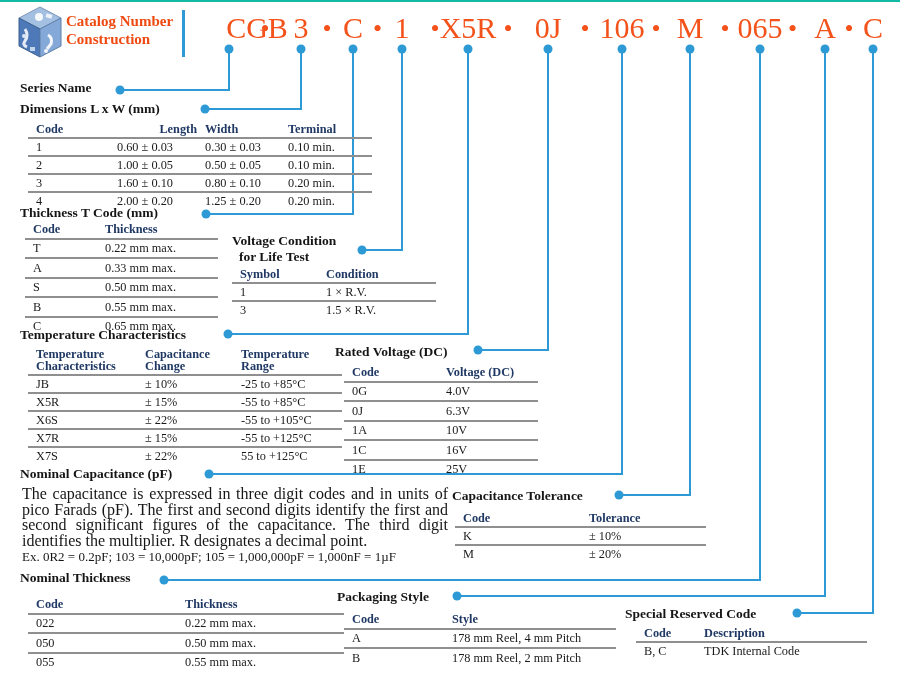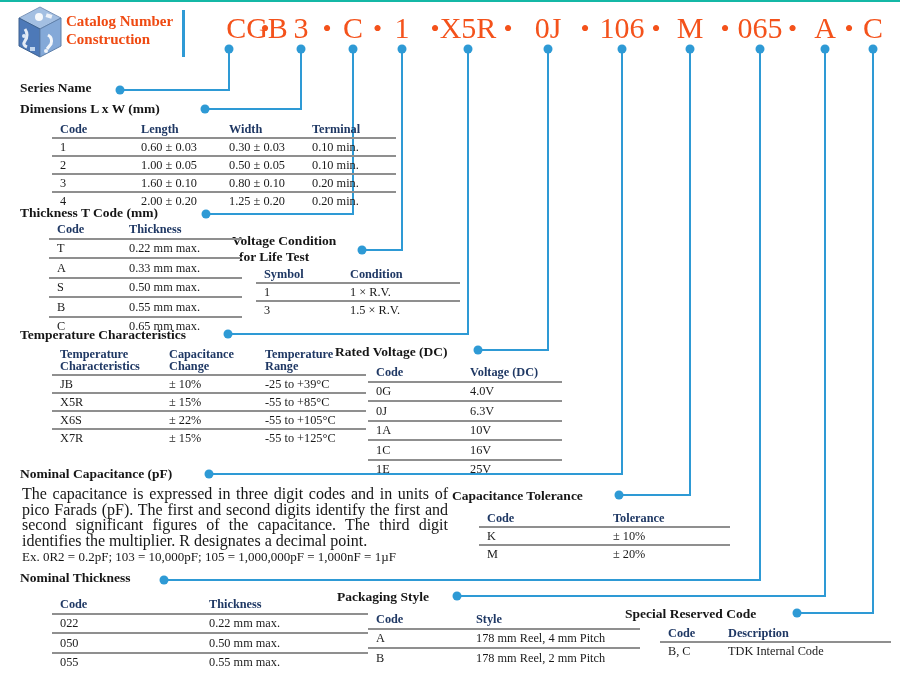--- a/index.html
+++ b/index.html
@@ -10,21 +10,21 @@
   .abs{position:absolute;}
   
   .logo-title{position:absolute;left:66px;top:10px;font-size:15px;font-weight:bold;line-height:18px;color:#ef4a12;z-index:2;}
   .divider{position:absolute;left:182px;top:8px;width:3px;height:47px;background:#2e9ad5;z-index:2;}
   .pn-seg,.pn-bullet{position:absolute;top:9px;transform:translateX(-50%);font-size:30px;color:#f4521b;z-index:2;white-space:nowrap;}
   .pn-bullet{font-size:26px;top:12px;}
   
   .sec-title{position:absolute;font-size:13.5px;font-weight:bold;color:#161616;z-index:2;white-space:nowrap;}
   
   .tblbox{position:absolute;z-index:2;}
-  table{border-collapse:collapse;width:100%;table-layout:fixed;margin-left:24px;}
+  table{border-collapse:collapse;width:100%;table-layout:fixed;}
   th,td{font-size:12.3px;line-height:12px;padding:2px 0 2px 8px;border-bottom:2px solid #8f8f8f;
         text-align:left;white-space:nowrap;overflow:visible;font-weight:normal;color:#1a1a1a;}
   th{color:#1f3864;font-weight:bold;}
   tbody tr:last-child td{border-bottom:2px solid transparent;}
   .p17 th,.p17 td{padding:2.5px 0 3px 8px;}
   
   .para{position:absolute;font-size:16px;line-height:15.6px;text-align:justify;z-index:2;color:#161616;}
   .exline{position:absolute;font-size:13px;z-index:2;color:#161616;white-space:nowrap;}
 </style>
 </head>
@@ -124,21 +124,21 @@
   <div class="sec-title" style="left:452px;top:486px">Capacitance Tolerance</div>
   <div class="sec-title" style="left:20px;top:568px">Nominal Thickness</div>
   <div class="sec-title" style="left:337px;top:587px">Packaging Style</div>
   <div class="sec-title" style="left:625px;top:604px">Special Reserved Code</div>
 
   <div class="tblbox" style="left:28px;top:119px;width:312px">
       <table>
         <thead>
           <tr>
             <th style="width: 73px;">Code</th>
-            <th style="width: 80px;">Length</th>
+            <th style="width: 80px; text-align: right;">Length</th>
             <th style="width: 75px;">Width</th>
             <th style="width: 84px;">Terminal</th>
           </tr>
         </thead>
         <tbody>
           <tr>
             <td>1</td>
             <td>0.60 ± 0.03</td>
             <td>0.30 ± 0.03</td>
             <td>0.10 min.</td>
@@ -225,37 +225,42 @@
           <tr>
             <th style="width: 101px;">Temperature<br>Characteristics</th>
             <th style="width: 88px;">Capacitance<br>Change</th>
             <th style="width: 101px;">Temperature<br>Range</th>
           </tr>
         </thead>
         <tbody>
           <tr>
             <td>JB</td>
             <td>±  10%</td>
-            <td>-25 to +39°C</td>
+            <td>-25 to +85°C</td>
           </tr>
           <tr>
             <td>X5R</td>
             <td>±  15%</td>
             <td>-55 to +85°C</td>
           </tr>
           <tr>
             <td>X6S</td>
             <td>±  22%</td>
             <td>-55 to +105°C</td>
           </tr>
           <tr>
             <td>X7R</td>
             <td>±  15%</td>
             <td>-55 to +125°C</td>
           </tr>
+          <tr>
+            <td>X7S</td>
+            <td>±  22%</td>
+            <td>55 to +125°C</td>
+          </tr>
         </tbody>
       </table>
     </div>
 
   <div class="tblbox p17" style="left:344px;top:361px;width:178px">
       <table>
         <thead>
           <tr>
             <th style="width: 86px;">Code</th>
             <th style="width: 92px;">Voltage (DC)</th>

